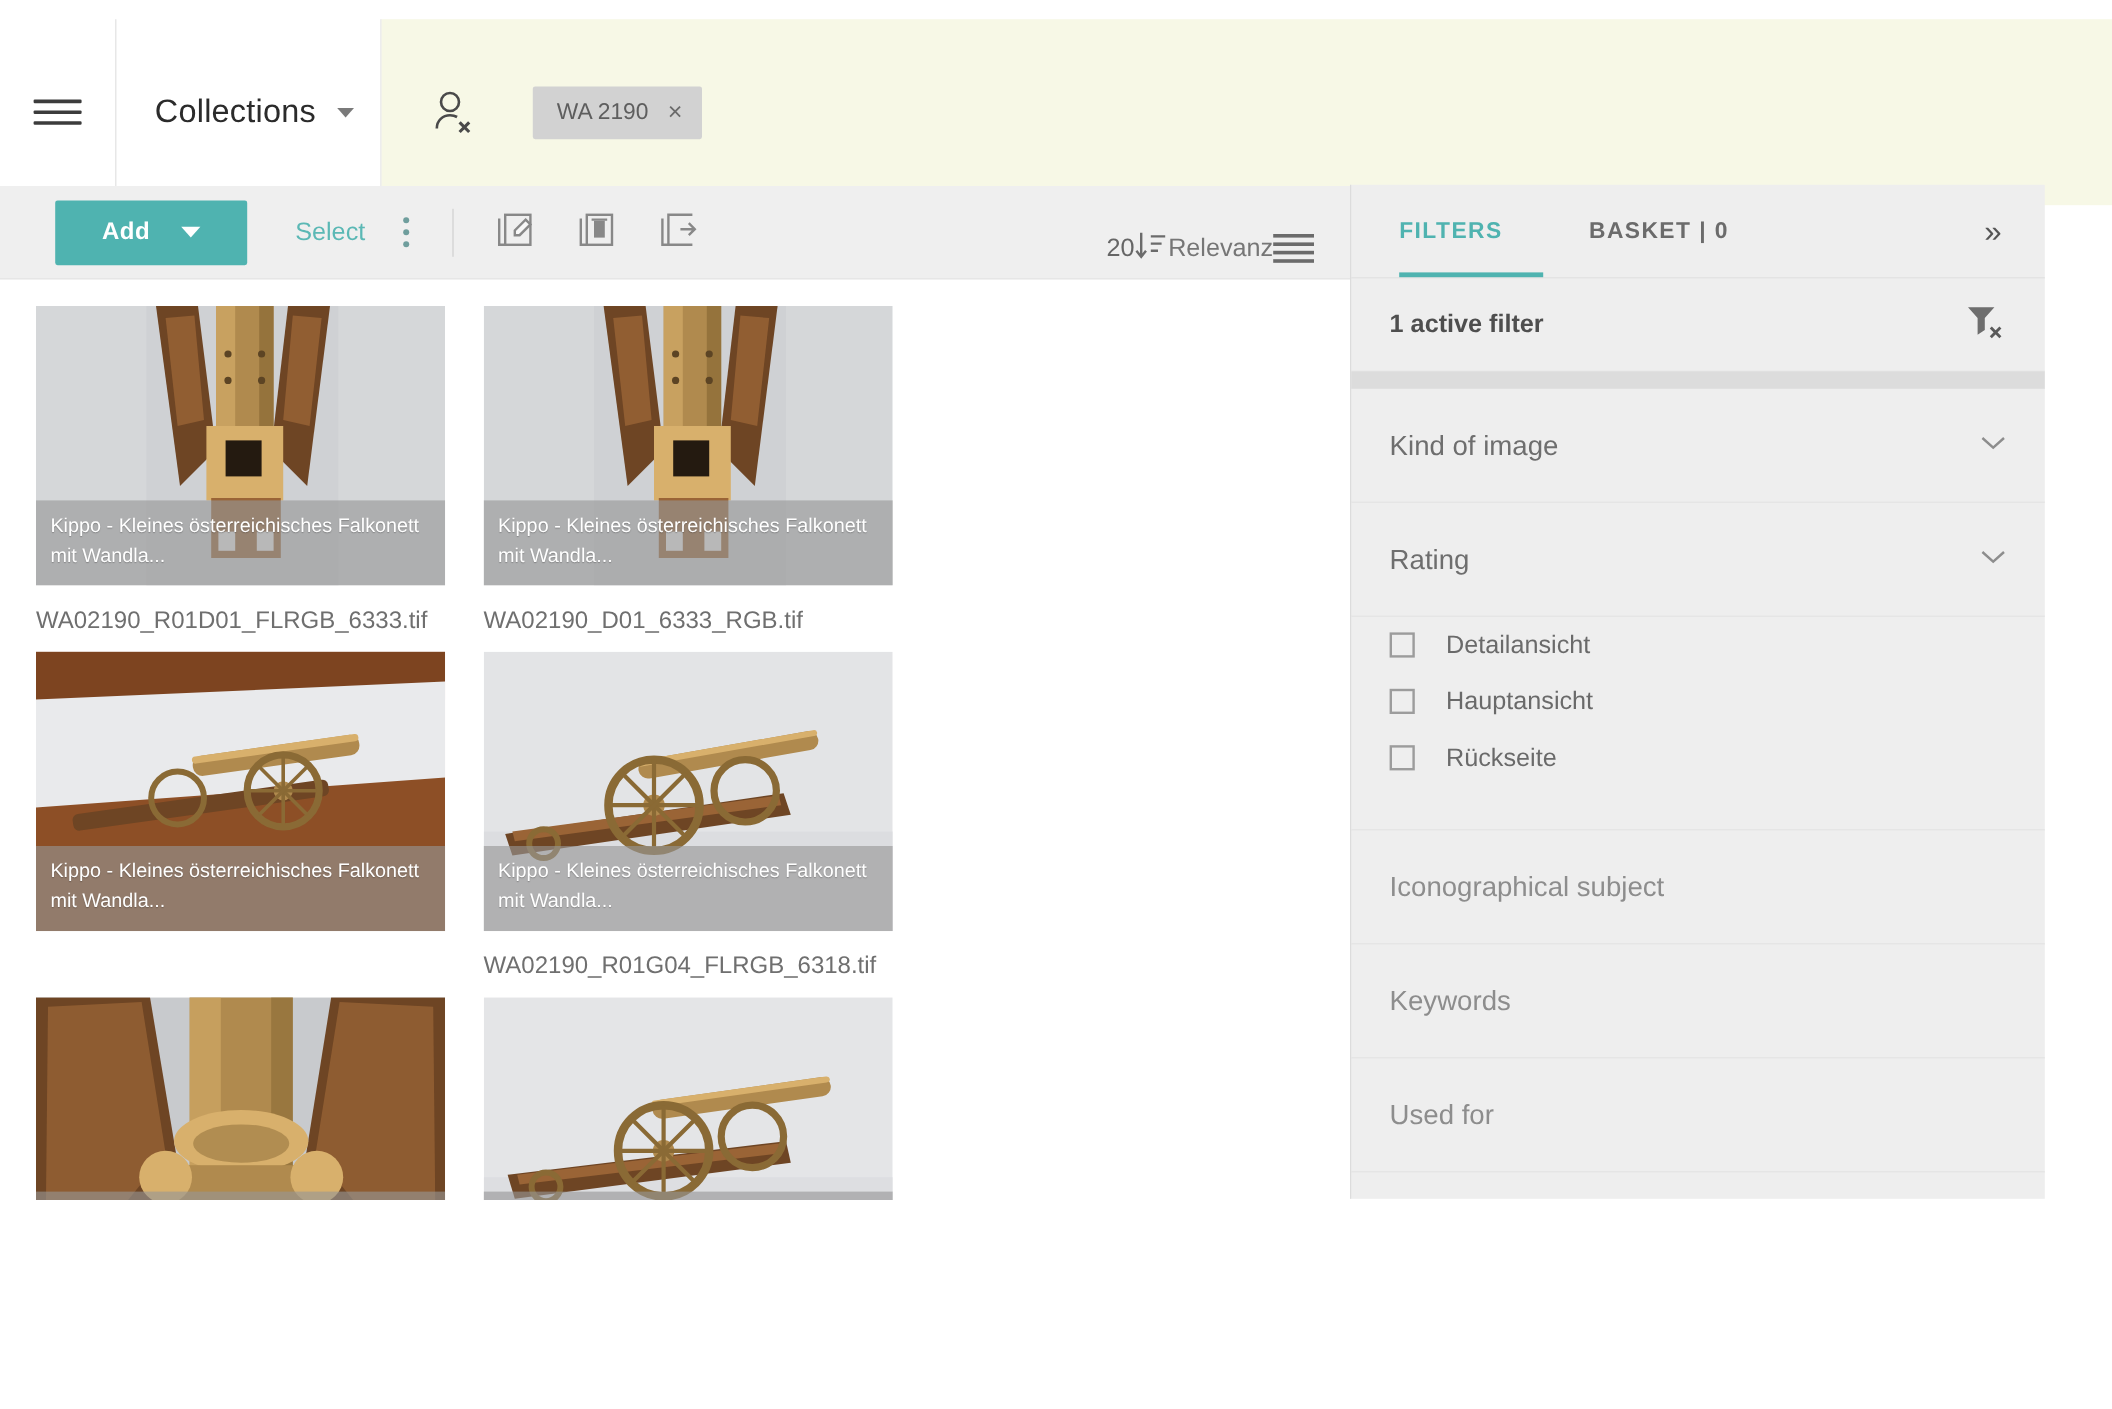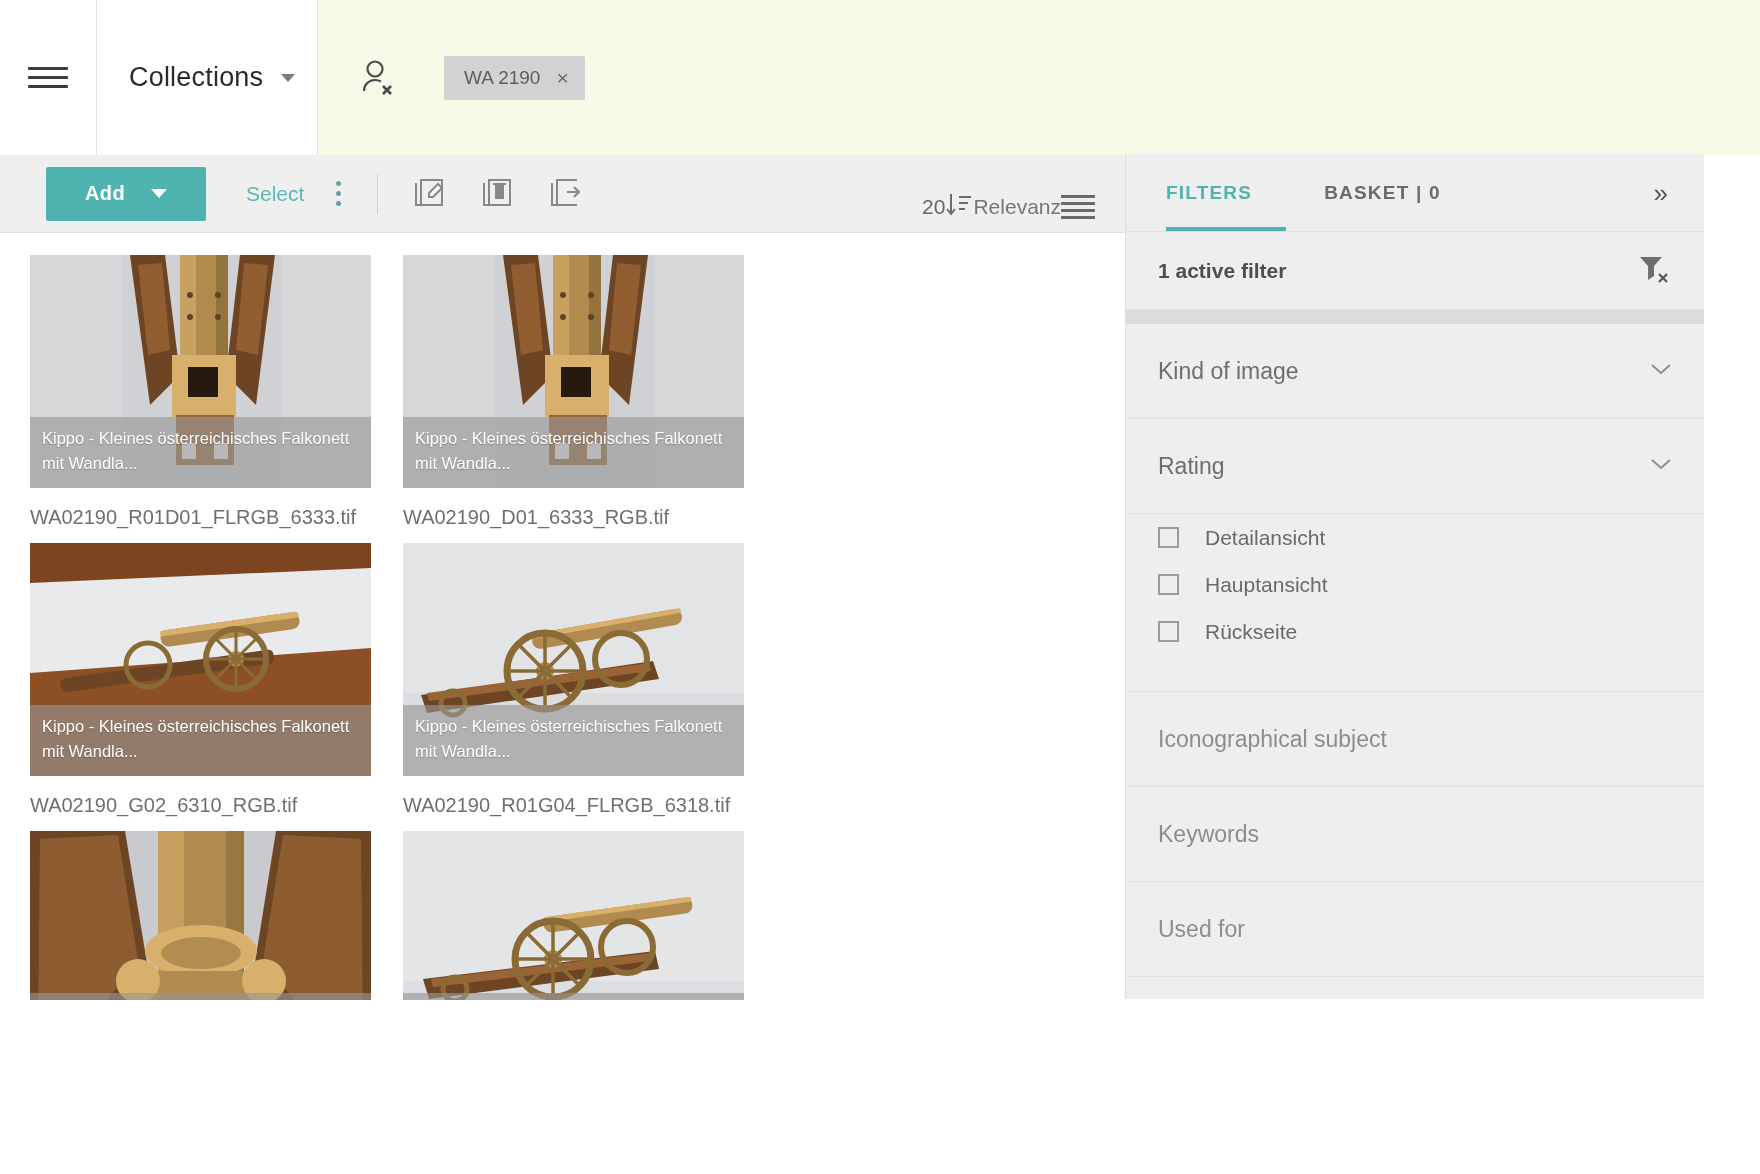--- a/index.html
+++ b/index.html
@@ -6,21 +6,21 @@
   html, body {
     width: 1760px; height: 1174px;
     font-family: "Liberation Sans", sans-serif;
     background: #ffffff;
     overflow: hidden;
   }
   .app { position: relative; width: 1760px; height: 1174px; background:#fff; }
 
   
   .topbar {
-    position: absolute; left:0; top:0; width:1760px; height:155px;
+    position: absolute; left:0; top:16px; width:1760px; height:155px;
     background:#ffffff; display:flex; align-items:stretch;
   }
   .hamburger-cell {
     width: 96px; display:flex; align-items:center; justify-content:center;
     cursor:pointer;
   }
   .hamburger { width:40px; height:26px; position:relative; }
   .hamburger span {
     position:absolute; left:0; width:40px; height:3px; background:#3c3c3c; border-radius:1px;
   }
@@ -299,21 +299,20 @@
                   <line x1="168" y1="56" x2="224" y2="56"></line>
           <line x1="176" y1="36" x2="216" y2="76"></line>
                   <line x1="216" y1="36" x2="176" y2="76"></line>
         </g>
         <circle cx="108" cy="62" r="22" fill="none" stroke="#8a6a35" stroke-width="5"></circle>
       </g>
     </svg>
             <div class="cap">Kippo - Kleines österreichisches Falkonett
 mit Wandla...</div>
           </div>
-          <div class="fname">WA02190_G02_6310_RGB.tif</div>
         </div>
         <div class="cell">
           <div class="thumb">
             <svg class="ph" viewBox="0 0 341 233" preserveAspectRatio="none">
       <rect width="341" height="233" fill="#e3e4e6"></rect>
       <rect y="150" width="341" height="83" fill="#dcdde0"></rect>
       <g>
         <path d="M18 152 L250 118 L256 136 L24 170 Z" fill="#6e4524"></path>
         <path d="M24 150 L246 120 L248 128 L26 158Z" fill="#9a6436"></path>
         <rect x="128" y="78" width="152" height="16" rx="8" fill="#b08a4e" transform="rotate(-10 204 86)"></rect>

